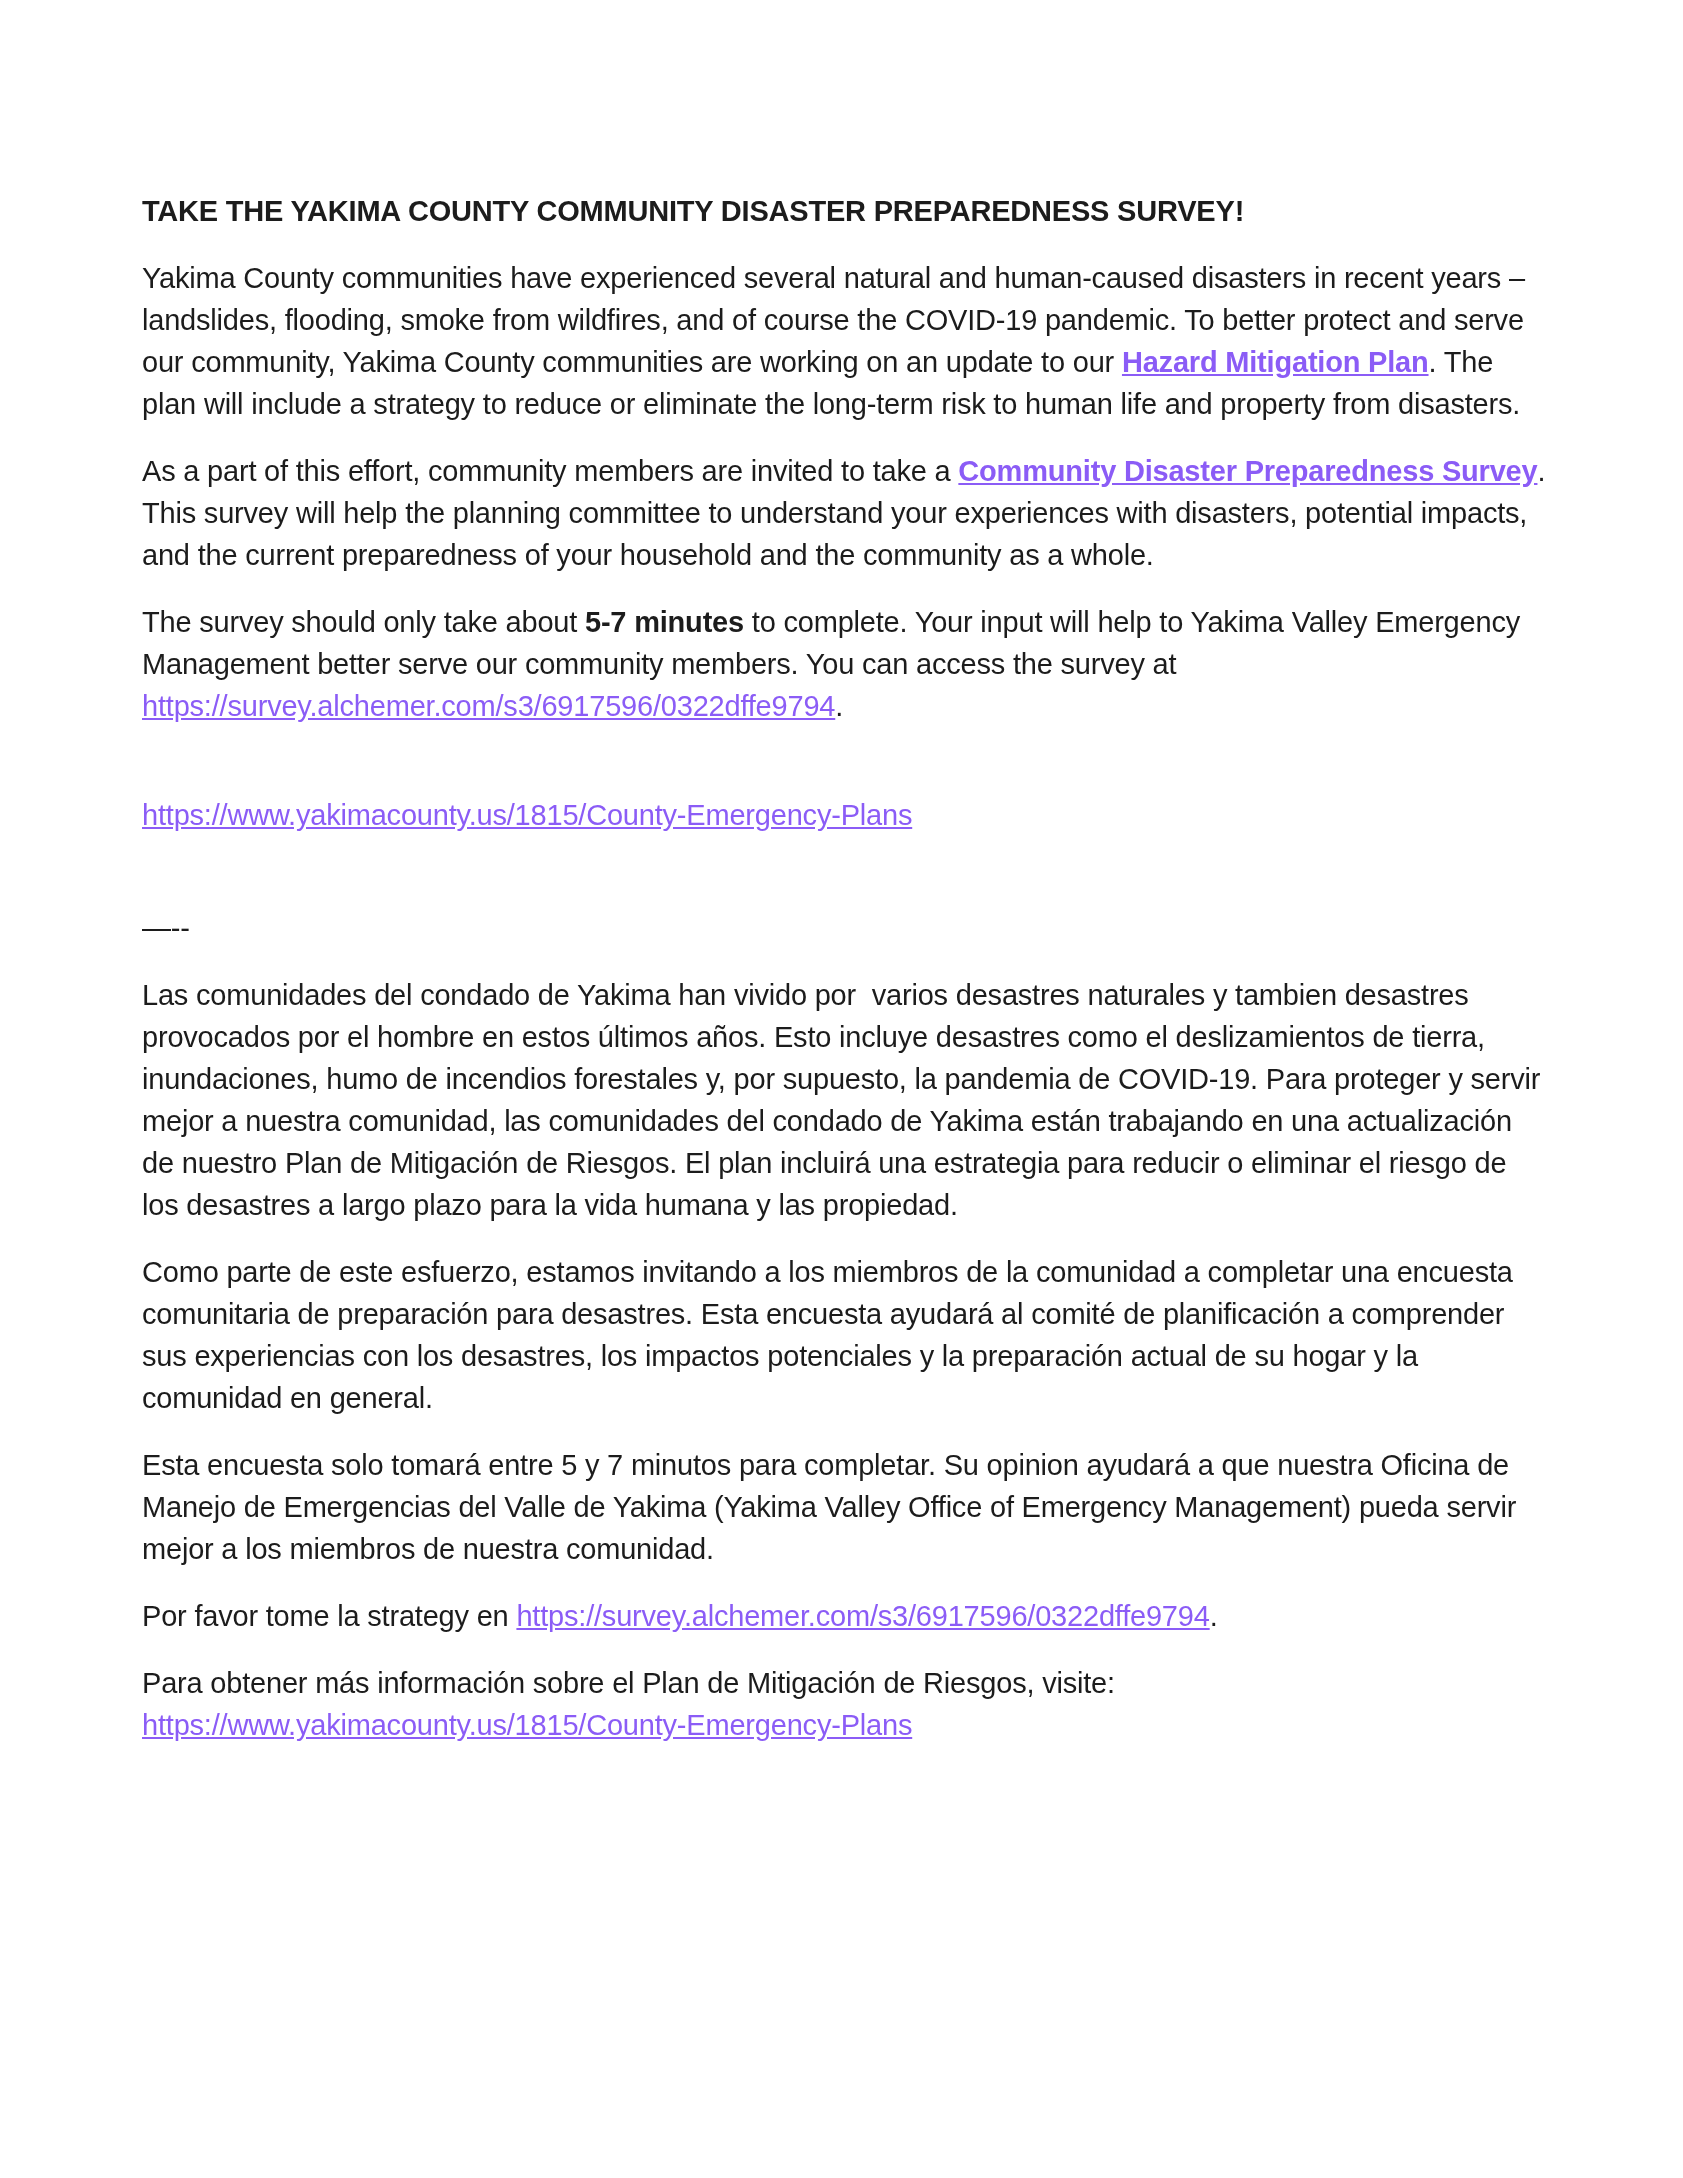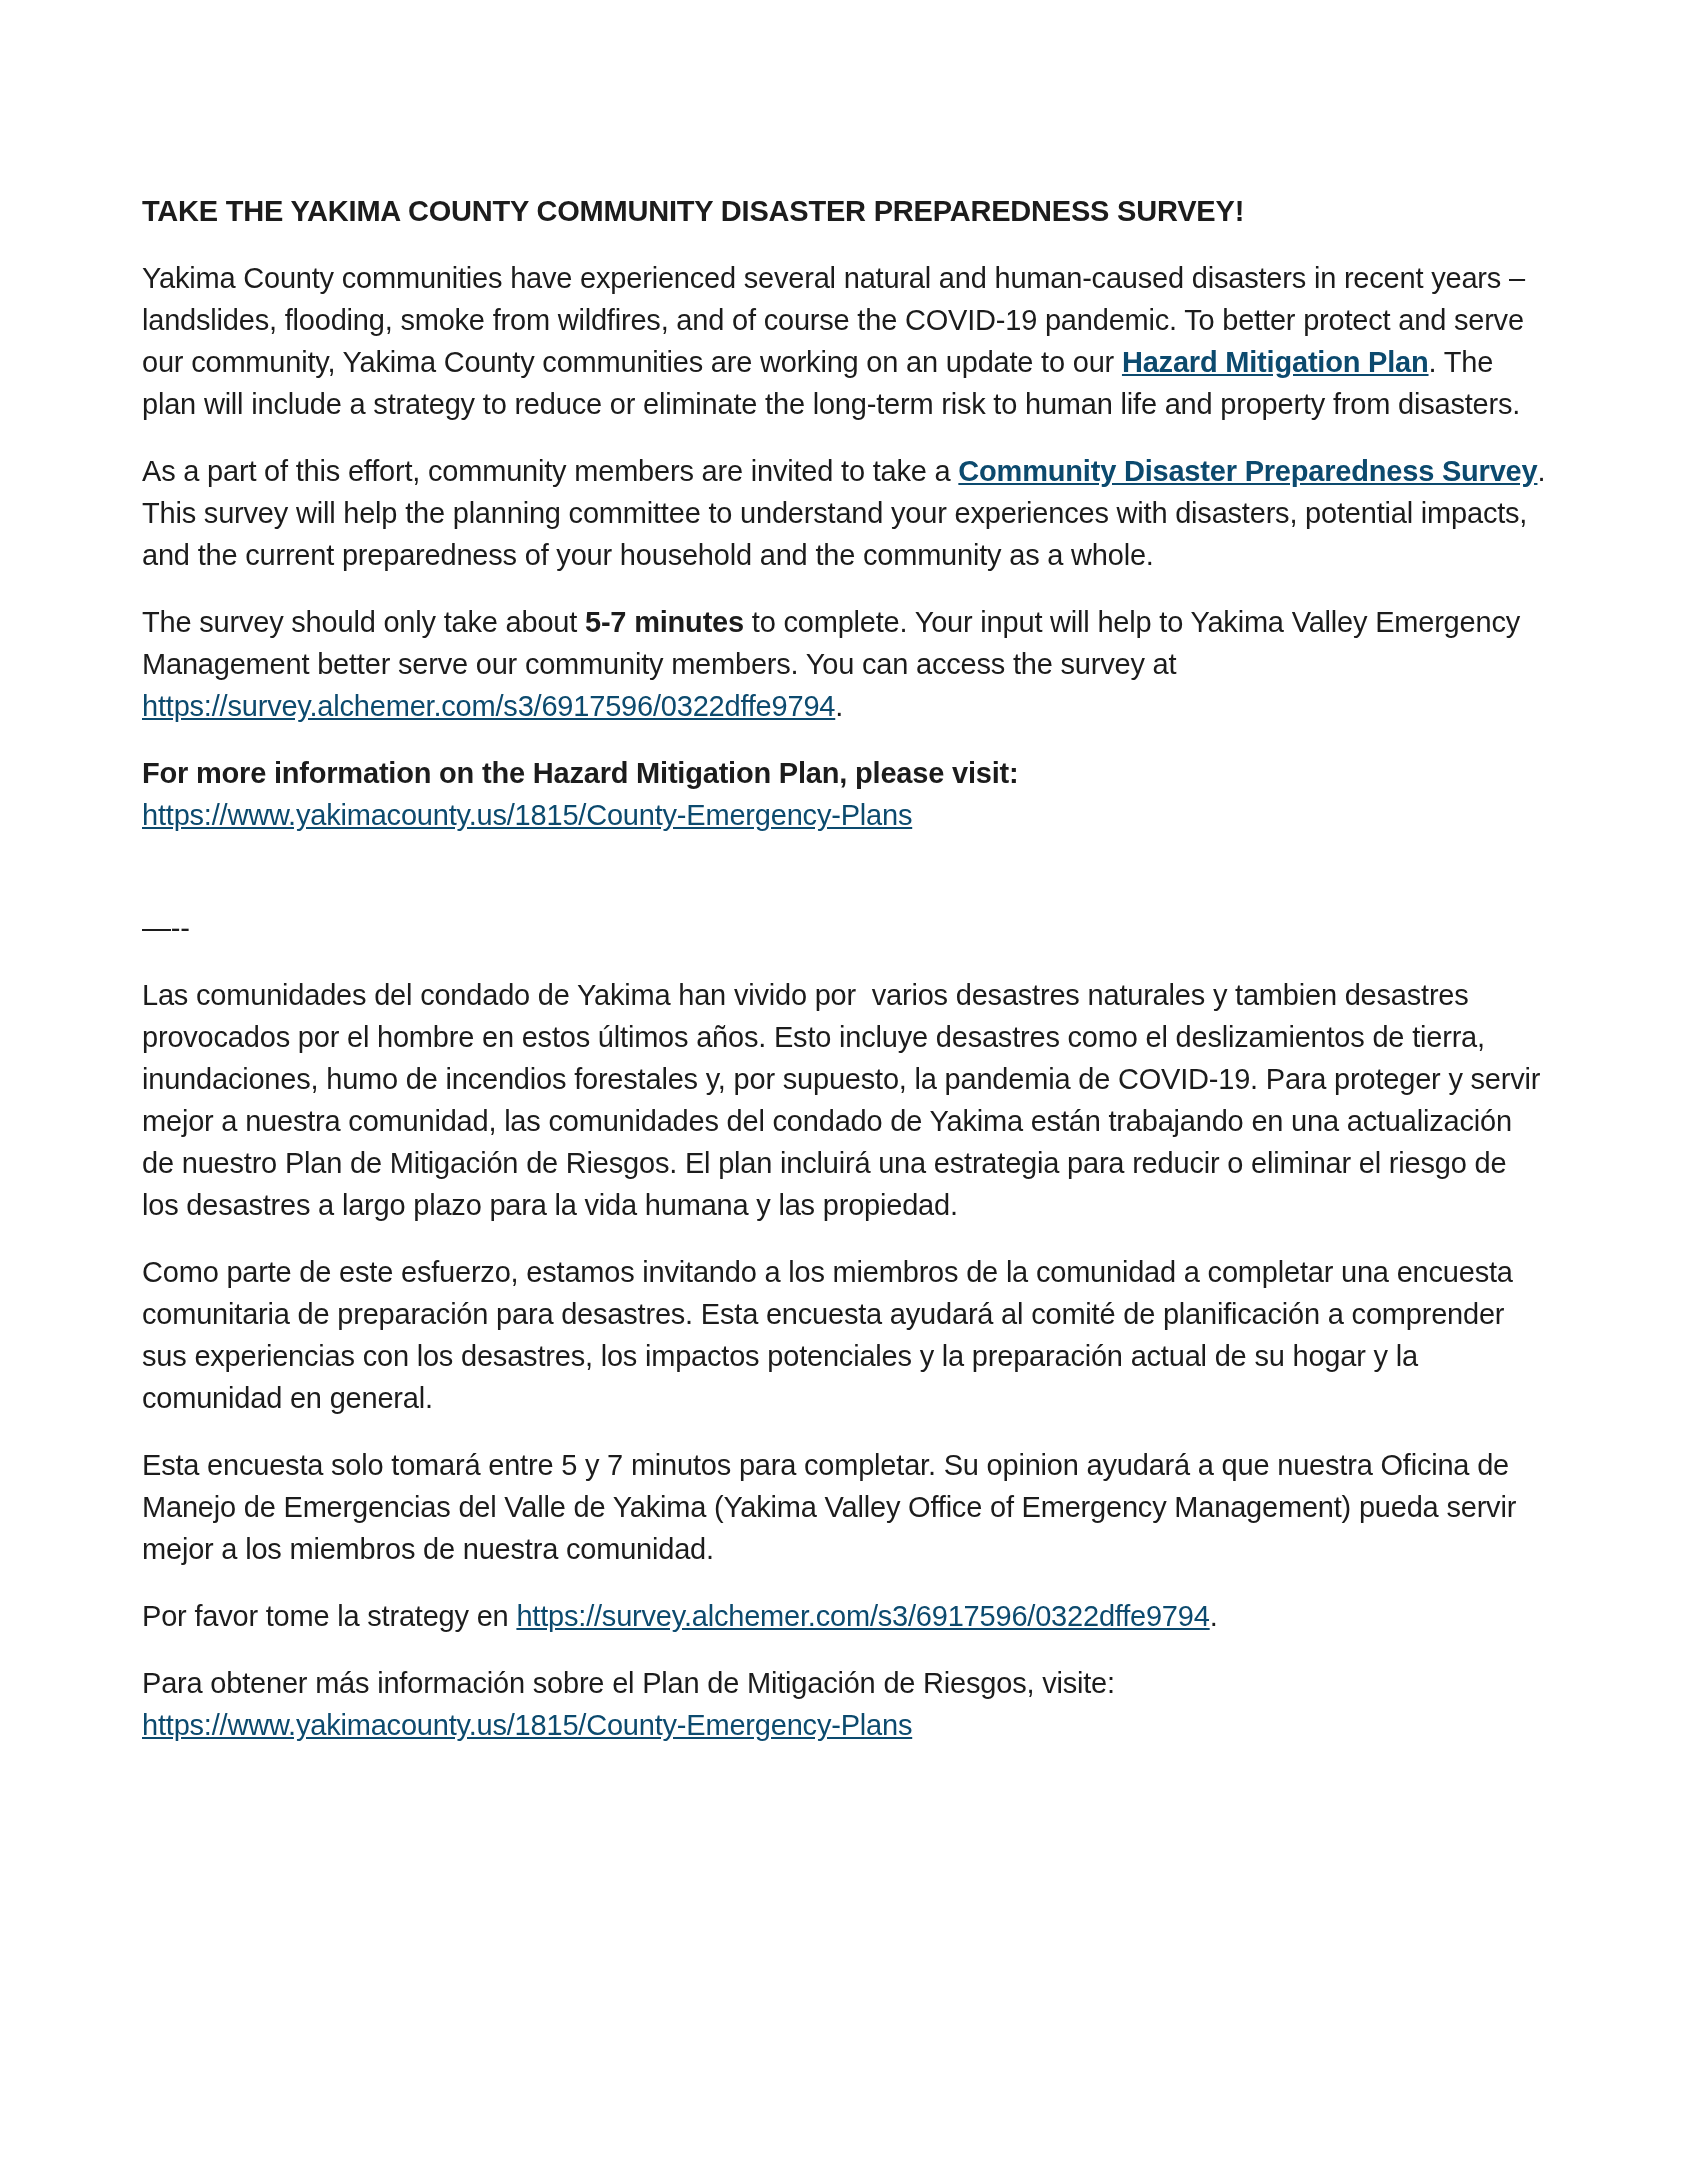--- a/index.html
+++ b/index.html
@@ -38,38 +38,38 @@
   .block.heading {
     font-weight: bold;
   }
   .block.gap-before {
     margin-top: 71px;
   }
   .run-bold {
     font-weight: bold;
   }
   a.doc-link {
-    color: #0c4a6e;
+    color: #8b5cf6;
     text-decoration: underline;
     cursor: pointer;
   }
   a.doc-link.run-bold {
     font-weight: bold;
   }
 </style>
 </head>
 <body>
 
 <div class="page">
   <div class="doc">
       <h2 class="block heading"><span class="run-bold">TAKE THE YAKIMA COUNTY COMMUNITY DISASTER PREPAREDNESS SURVEY!</span></h2>
       <p class="block paragraph"><span class="run-plain">Yakima County communities have experienced several natural and human-caused disasters in recent years – landslides, flooding, smoke from wildfires, and of course the COVID-19 pandemic. To better protect and serve our community, Yakima County communities are working on an update to our </span><a class="doc-link run-bold" href="#">Hazard Mitigation Plan</a><span class="run-plain">. The plan will include a strategy to reduce or eliminate the long-term risk to human life and property from disasters.</span></p>
       <p class="block paragraph"><span class="run-plain">As a part of this effort, community members are invited to take a </span><a class="doc-link run-bold" href="#">Community Disaster Preparedness Survey</a><span class="run-plain">. This survey will help the planning committee to understand your experiences with disasters, potential impacts, and the current preparedness of your household and the community as a whole.</span></p>
       <p class="block paragraph"><span class="run-plain">The survey should only take about </span><span class="run-bold">5-7 minutes</span><span class="run-plain"> to complete. Your input will help to Yakima Valley Emergency Management better serve our community members. You can access the survey at </span><a class="doc-link" href="#">https://survey.alchemer.com/s3/6917596/0322dffe9794</a><span class="run-plain">.</span></p>
-      <p class="block paragraph"><span class="run-bold">For more information on the Hazard Mitigation Plan, please visit:</span><br><a class="doc-link" href="#">https://www.yakimacounty.us/1815/County-Emergency-Plans</a></p>
+      <p class="block paragraph"><br><a class="doc-link" href="#">https://www.yakimacounty.us/1815/County-Emergency-Plans</a></p>
       <p class="block paragraph gap-before"><span class="run-plain">—--</span></p>
       <p class="block paragraph"><span class="run-plain">Las comunidades del condado de Yakima han vivido por  varios desastres naturales y tambien desastres provocados por el hombre en estos últimos años. Esto incluye desastres como el deslizamientos de tierra, inundaciones, humo de incendios forestales y, por supuesto, la pandemia de COVID-19. Para proteger y servir mejor a nuestra comunidad, las comunidades del condado de Yakima están trabajando en una actualización de nuestro Plan de Mitigación de Riesgos. El plan incluirá una estrategia para reducir o eliminar el riesgo de los desastres a largo plazo para la vida humana y las propiedad.</span></p>
       <p class="block paragraph"><span class="run-plain">Como parte de este esfuerzo, estamos invitando a los miembros de la comunidad a completar una encuesta comunitaria de preparación para desastres. Esta encuesta ayudará al comité de planificación a comprender sus experiencias con los desastres, los impactos potenciales y la preparación actual de su hogar y la comunidad en general.</span></p>
       <p class="block paragraph"><span class="run-plain">Esta encuesta solo tomará entre 5 y 7 minutos para completar. Su opinion ayudará a que nuestra Oficina de Manejo de Emergencias del Valle de Yakima (Yakima Valley Office of Emergency Management) pueda servir mejor a los miembros de nuestra comunidad.</span></p>
       <p class="block paragraph"><span class="run-plain">Por favor tome la strategy en </span><a class="doc-link" href="#">https://survey.alchemer.com/s3/6917596/0322dffe9794</a><span class="run-plain">.</span></p>
       <p class="block paragraph"><span class="run-plain">Para obtener más información sobre el Plan de Mitigación de Riesgos, visite:</span><br><a class="doc-link" href="#">https://www.yakimacounty.us/1815/County-Emergency-Plans</a></p>
     </div>
 </div>
 
 

